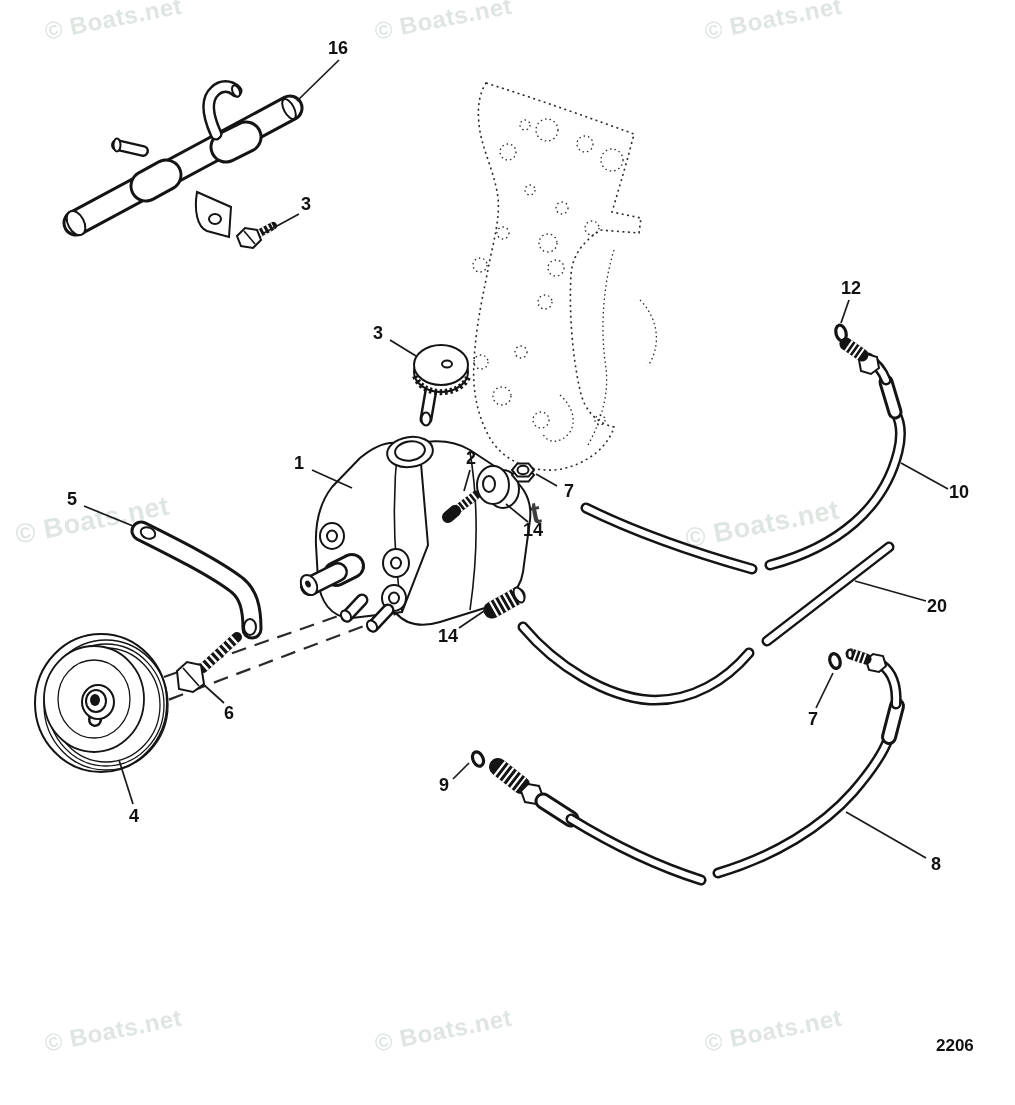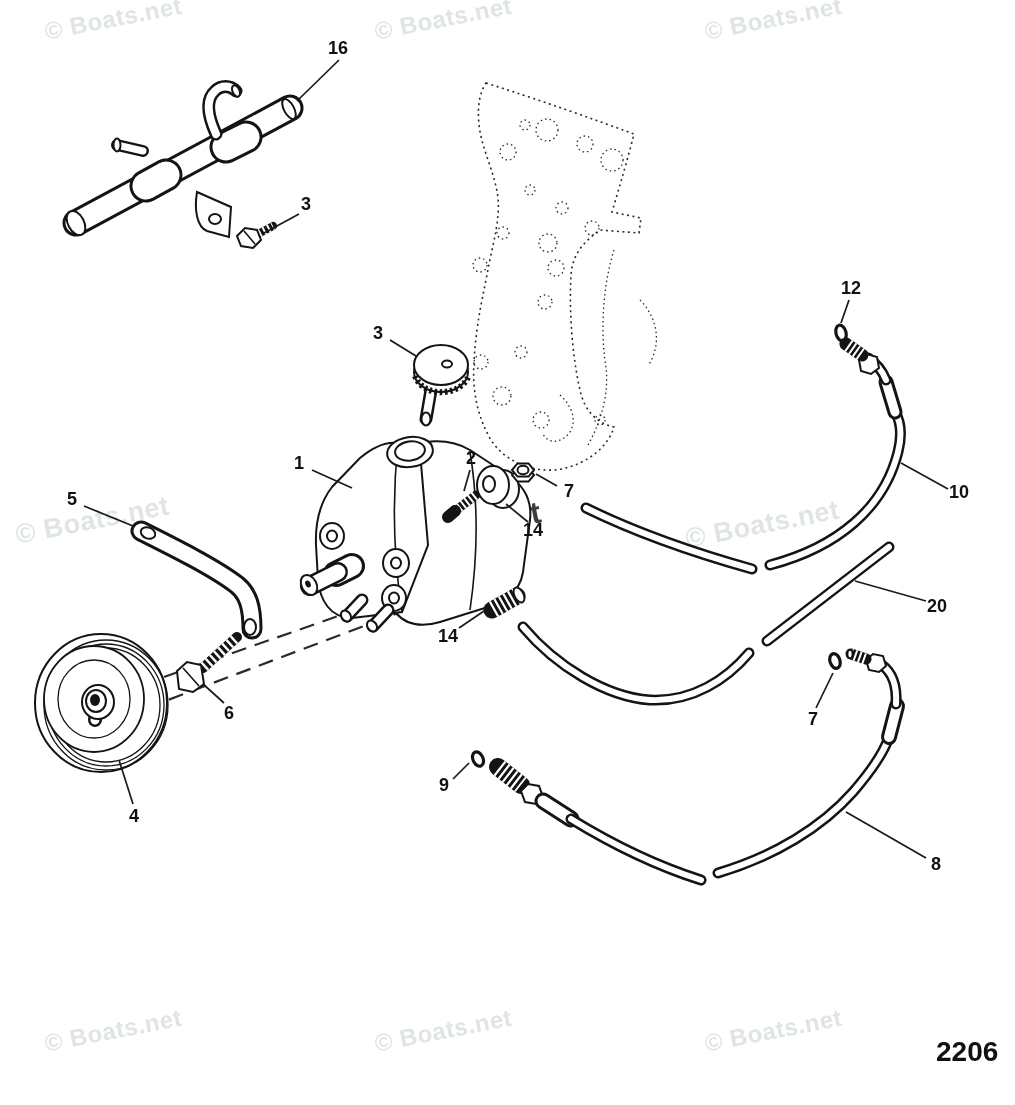--- a/index.html
+++ b/index.html
@@ -4,21 +4,21 @@
 <style>
   html,body{margin:0;padding:0;background:#fff;}
   .stage{position:relative;width:1015px;height:1105px;background:#fff;overflow:hidden;
          font-family:"Liberation Sans",sans-serif;}
   .wm{position:absolute;font-weight:bold;font-size:24px;color:#dfe6e2;white-space:nowrap;
       transform:rotate(-11deg);transform-origin:left center;letter-spacing:.5px;user-select:none;}
   .wm.mid{font-size:27px;}
   .wm.dark{color:#3d3d3d;font-size:31px;}
   .callout{position:absolute;transform:translate(-50%,-50%);font-weight:bold;font-size:18px;
            color:#111;line-height:1;}
-  .pageno{position:absolute;font-weight:bold;font-size:28px;color:#111;}
+  .pageno{position:absolute;font-weight:bold;font-size:17px;color:#111;}
   svg{position:absolute;left:0;top:0;}
   .o{stroke:#141414;fill:none;stroke-linecap:round;}
   .i{stroke:#ffffff;fill:none;stroke-linecap:round;}
   .s{fill:#ffffff;stroke:#141414;stroke-width:2;}
   .ln{stroke:#141414;fill:none;stroke-width:1.6;}
   .dash{fill:none;stroke:#2a2a2a;stroke-width:1.6;stroke-dasharray:2 3.5;}
   .dot{fill:none;stroke:#2a2a2a;stroke-width:1.3;stroke-dasharray:1.5 3;}
   .axis{stroke:#2a2a2a;stroke-width:2.2;stroke-dasharray:15 9;fill:none;}
   .ldr{stroke:#1a1a1a;stroke-width:1.7;}
   .thr{stroke:#ffffff;fill:none;stroke-linecap:butt;}

